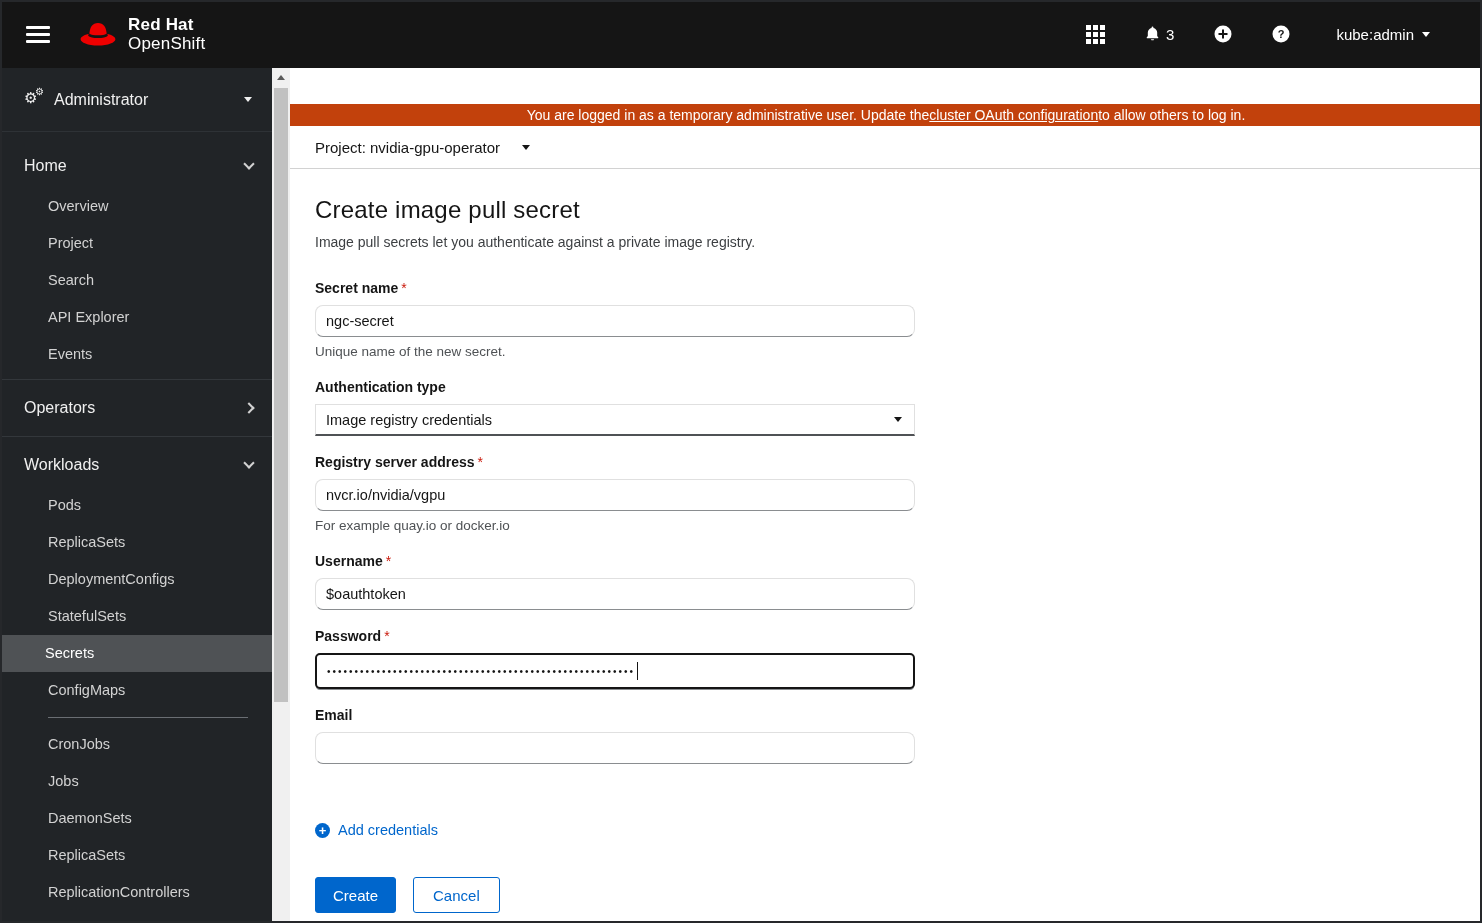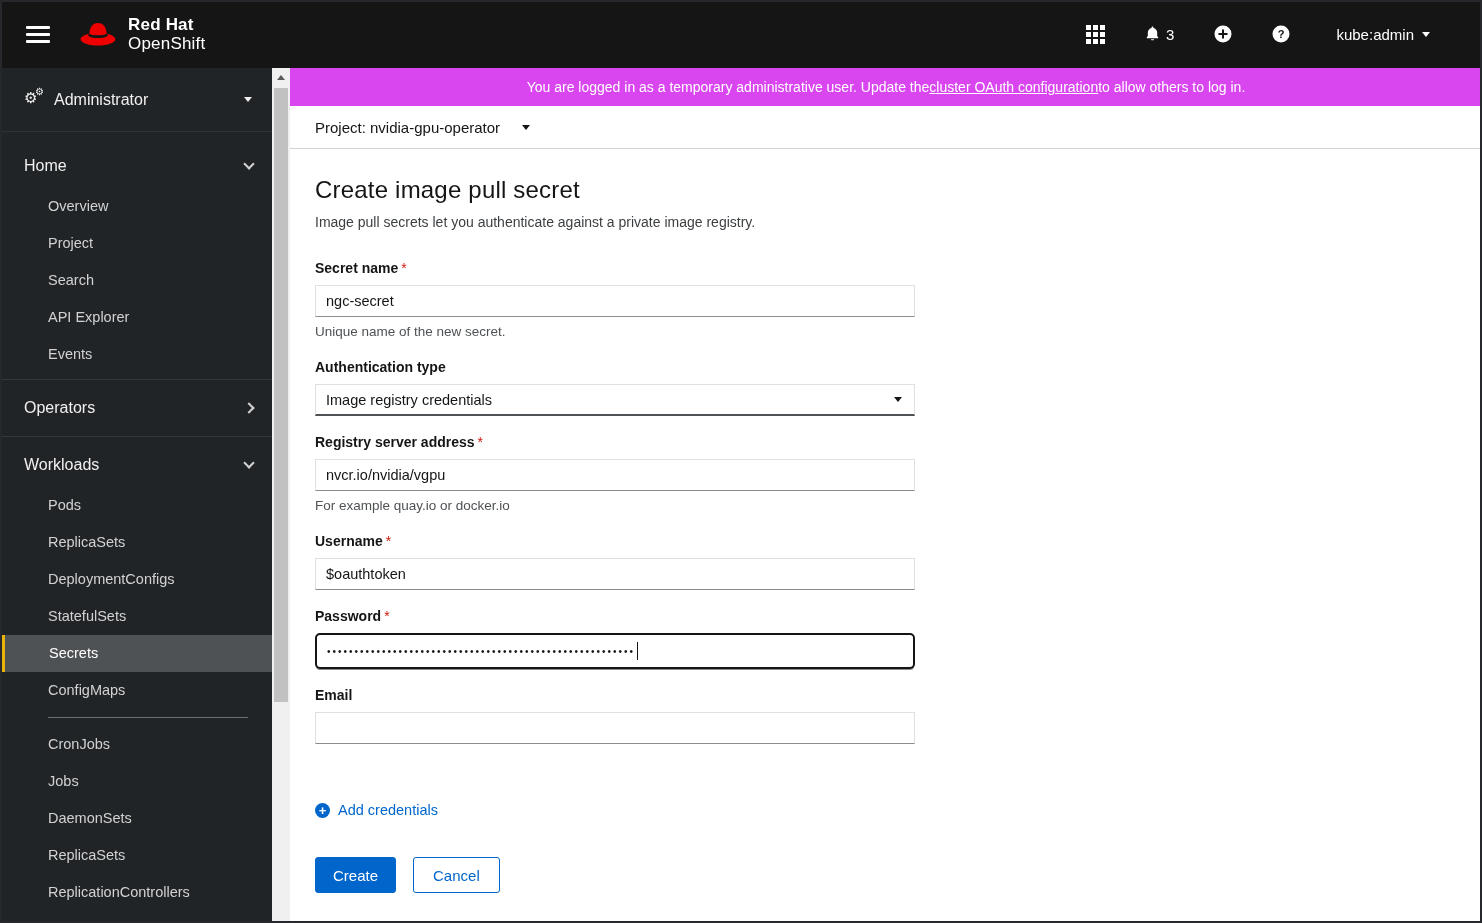--- a/index.html
+++ b/index.html
@@ -36,49 +36,49 @@
   .cog-small { position:absolute; left:11px; top:-5px; font-size:10px; }
   .switcher .caret-down { margin-left:auto; }
   .nav { padding-top:12px; }
   .nav-head { display:flex; align-items:center; padding:13px 19px 13px 24px; color:#f0f0f0;
     font-size:16px; cursor:pointer; }
   .chev { width:8px; height:8px; border-right:2px solid #d2d2d2; border-bottom:2px solid #d2d2d2;
     display:inline-block; margin-left:auto; }
   .chev.down { transform:rotate(45deg); margin-top:-4px; }
   .chev.right { transform:rotate(-45deg); }
   .nav-item { padding:10px 24px 10px 48px; color:#d2d2d2; font-size:14.5px; line-height:17px; cursor:pointer; }
-  .nav-item.active { background:#4f5255; color:#fff; border-left:5px solid #eab308; padding-left:44px; }
+  .nav-item.active { background:#4f5255; color:#fff; border-left:1px solid #eab308; padding-left:44px; }
   .nav-divider { height:1px; background:#33373b; margin:6px 0; }
   .nav-divider.inset { margin:8px 24px 8px 48px; background:#6a6e73; }
 
   
   .scrollbar { position:absolute; top:68px; left:272px; width:18px; bottom:0; background:#f0f0f0; z-index:4; }
   .scroll-arrow { width:0; height:0; border-left:4px solid transparent; border-right:4px solid transparent;
     border-bottom:5px solid #5a5a5a; margin:7px auto 4px auto; }
   .scroll-thumb { position:absolute; top:20px; left:2px; width:14px; height:614px; background:#c1c1c1; cursor:pointer; }
 
   
   .main { position:absolute; top:68px; left:290px; right:0; bottom:0; background:#fff; }
-  .banner { height:38px; background:#d946ef; color:#fff; display:flex; align-items:center;
-    justify-content:center; font-size:14px; }
+  .banner { height:22px; background:#c2410c; color:#fff; display:flex; align-items:center;
+    justify-content:center; font-size:14px;margin-top:36px; }
   .banner a { color:#fff; text-decoration:underline; cursor:pointer; }
   .project-bar { height:43px; border-bottom:1px solid #d2d2d2; display:flex; align-items:center;
     padding-left:25px; font-size:15px; }
   .project-bar .caret-down { margin-left:22px; color:#151515; }
   .content { padding:26px 0 0 25px; }
   .page-title { font-size:24px; font-weight:500; margin:0; line-height:30px; letter-spacing:.2px; }
   .page-sub { margin-top:8px; font-size:14px; color:#3c3f42; line-height:18px; }
 
   .form { width:600px; margin-top:28px; }
   .fgroup { margin-bottom:17px; }
   .flabel { font-size:14px; font-weight:bold; line-height:18px; margin-bottom:8px; }
   .req { color:#c9190b; margin-left:3px; font-weight:normal; }
   .tinput { width:600px; height:32px; border:1px solid #e0e0e0; border-bottom-color:#8a8d90;
     padding:0 10px; font-size:14.5px; color:#151515; font-family:"Liberation Sans",sans-serif;
-    background:#fff; border-radius:0; display:block; }
+    background:#fff; border-radius:8px; display:block; }
   .helper { margin-top:6px; font-size:13.5px; color:#4f5255; line-height:18px; }
   .select { width:600px; height:32px; border:1px solid #e0e0e0; border-bottom:2px solid #4f5255;
     display:flex; align-items:center; justify-content:space-between; padding:0 12px 0 10px;
     font-size:14.5px; cursor:pointer; background:#fff; }
   .pwd { width:600px; height:36px; border:2px solid #151515; border-radius:5px;
     display:flex; align-items:center; padding:0 10px; background:#fff;
     box-shadow:0 2px 0 -1px #8a8d90; }
   .pwd-dots { font-size:10px; letter-spacing:2px; color:#151515; }
   .pwd-caret { display:inline-block; width:1px; height:18px; background:#151515; margin-left:2px; }
 

